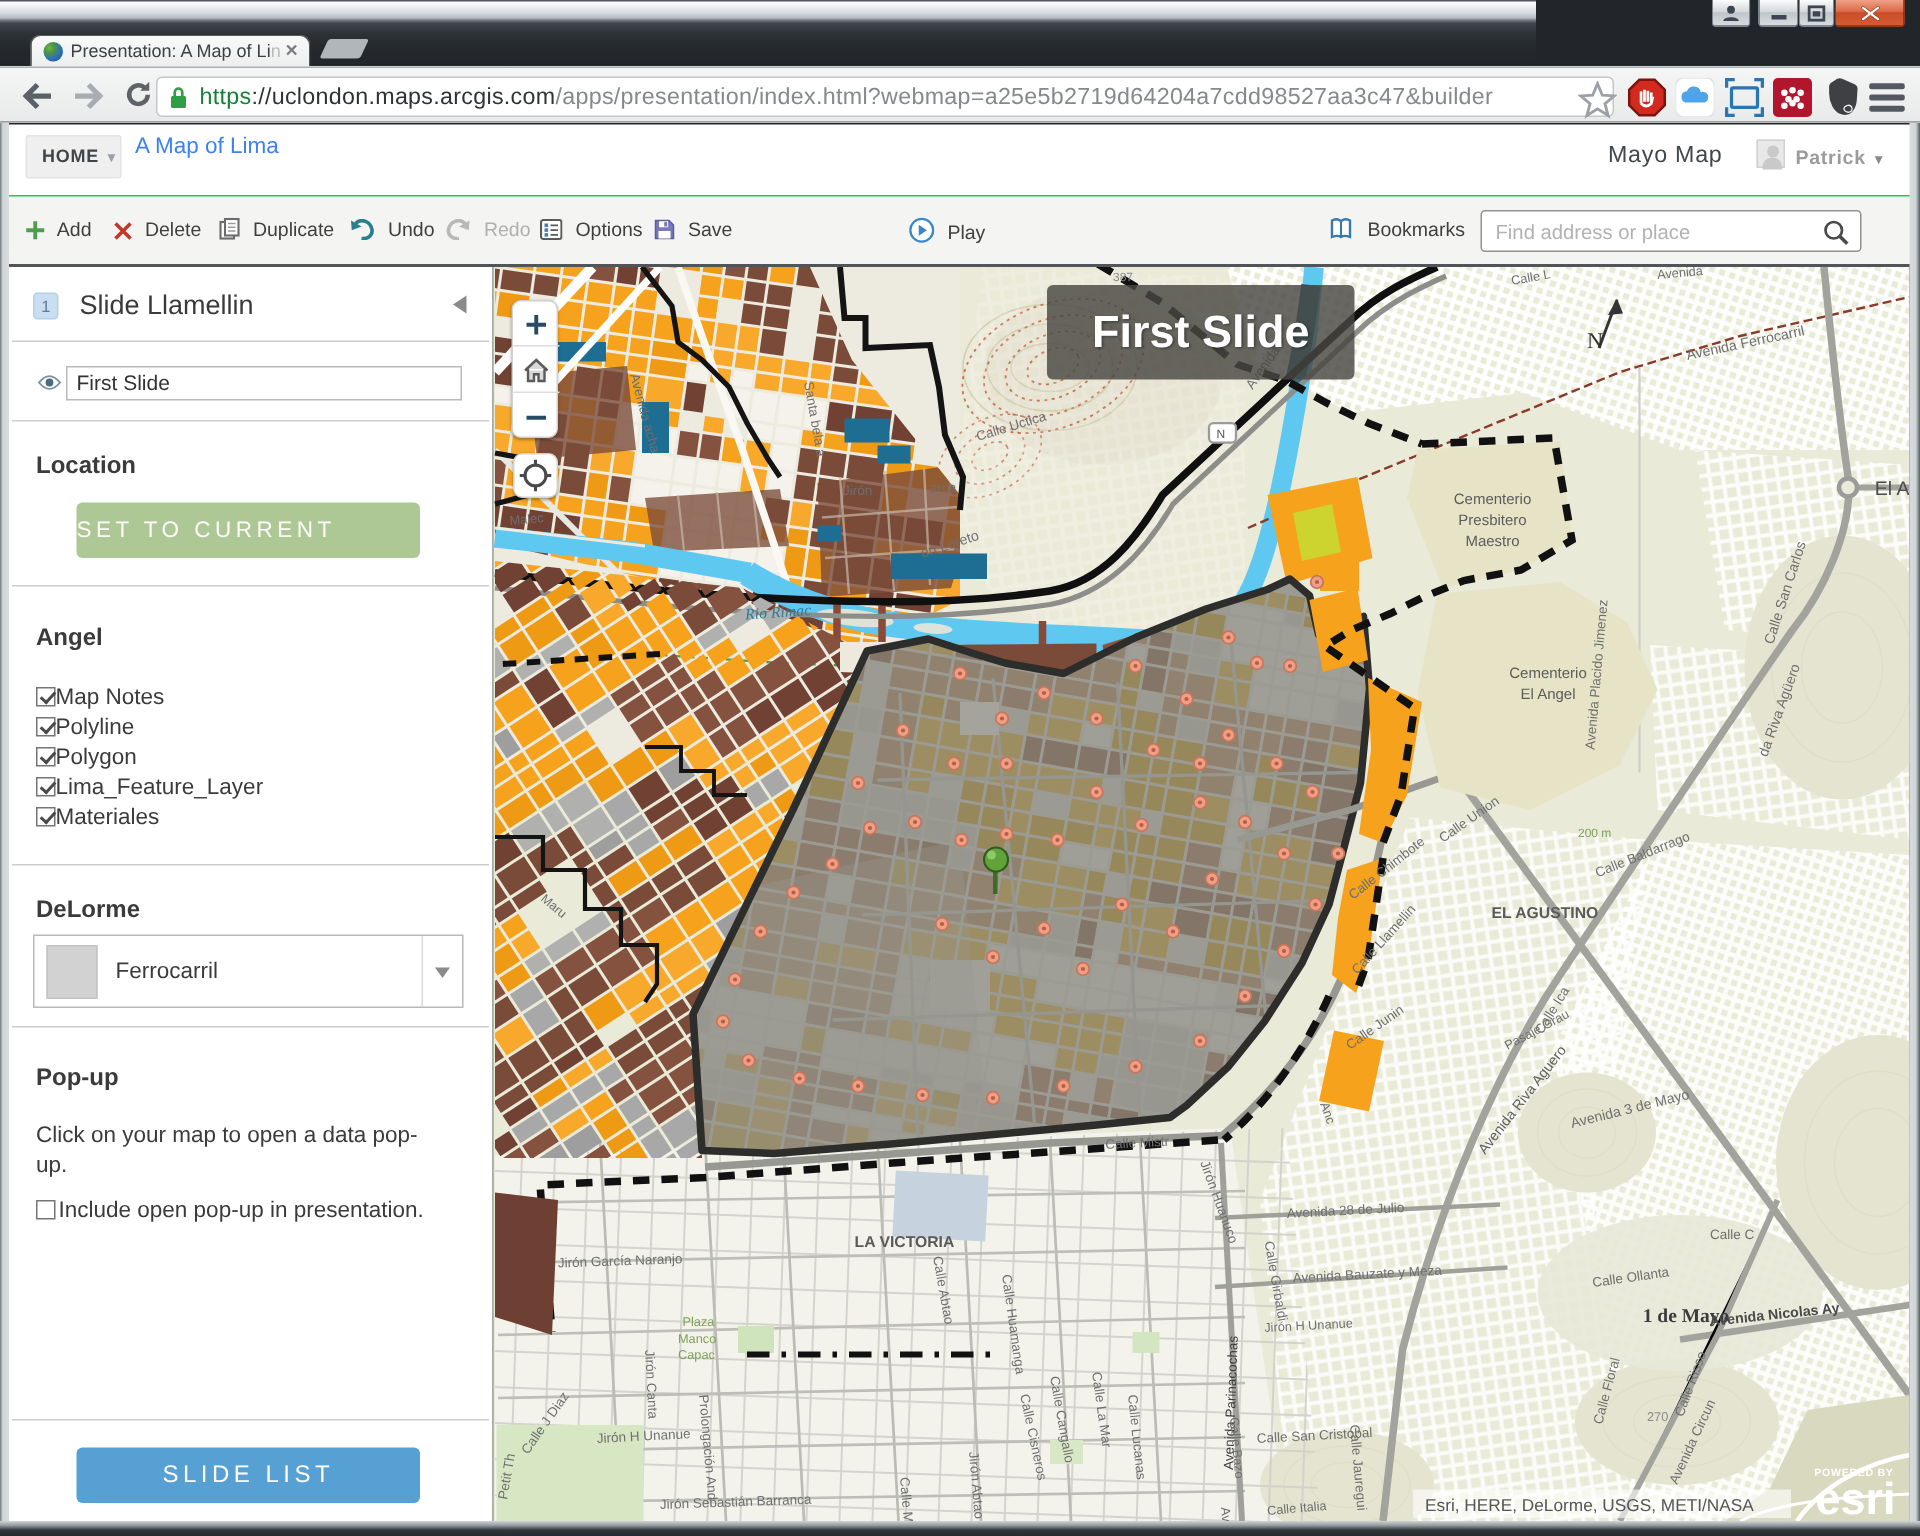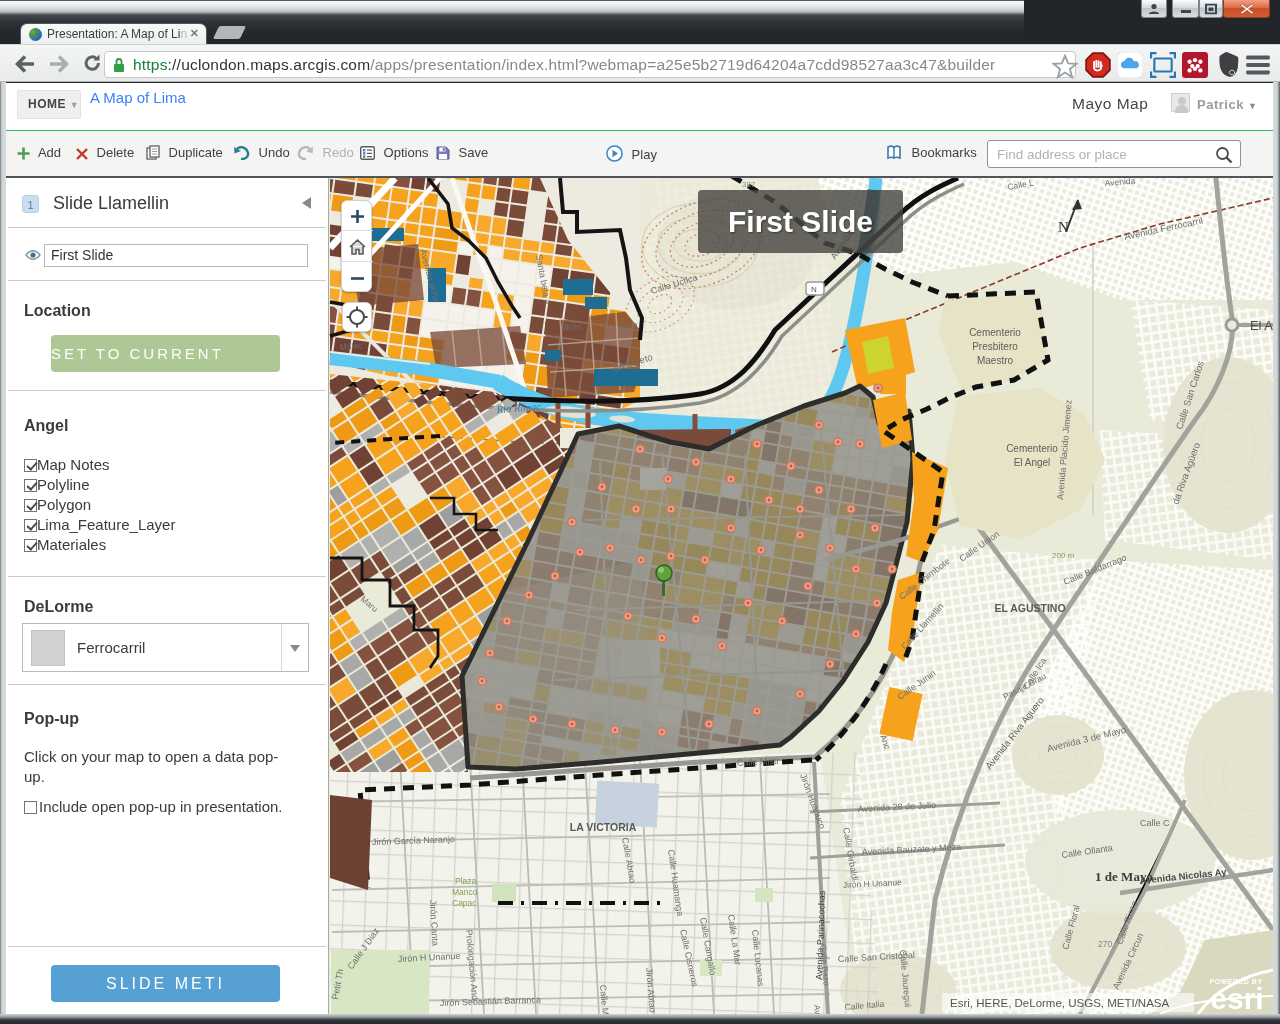--- a/index.html
+++ b/index.html
@@ -278,21 +278,21 @@
         <div class="thumb"></div>
         <div class="lab">Ferrocarril</div>
         <div class="sep"></div>
         <div class="car"></div>
       </div>
     <div class="hr" style="top:506px"></div>
     <div class="shead" style="top:532px">Pop-up</div>
     <div class="ptext" style="top:569px">Click on your map to open a data pop-up.</div>
     <div class="ptext" style="top:619px"><span class="cb" style="margin-right:2px"></span>Include open pop-up in presentation.</div>
     <div class="hr" style="top:768px"></div>
-    <div id="slidelist">SLIDE METI</div>
+    <div id="slidelist">SLIDE LIST</div>
   </div>
 
   <div id="map">
 <svg width="944" height="836" viewBox="329 178 944 836" font-family="Liberation Sans, sans-serif">
 <defs>
 <pattern id="mesh" width="7" height="7" patternUnits="userSpaceOnUse" patternTransform="rotate(18)">
 <rect width="7" height="7" fill="none"></rect>
 <rect y="2" width="7" height="3" fill="#ffffff"></rect>
 <rect x="2" width="3" height="7" fill="#ffffff"></rect>
 </pattern>

